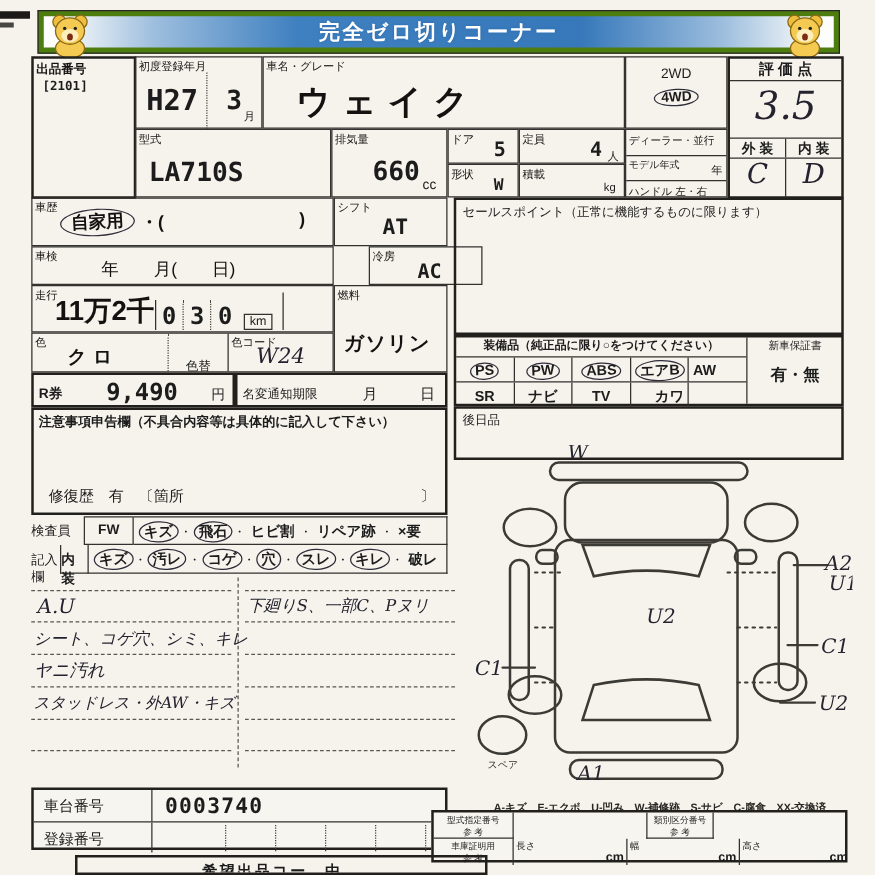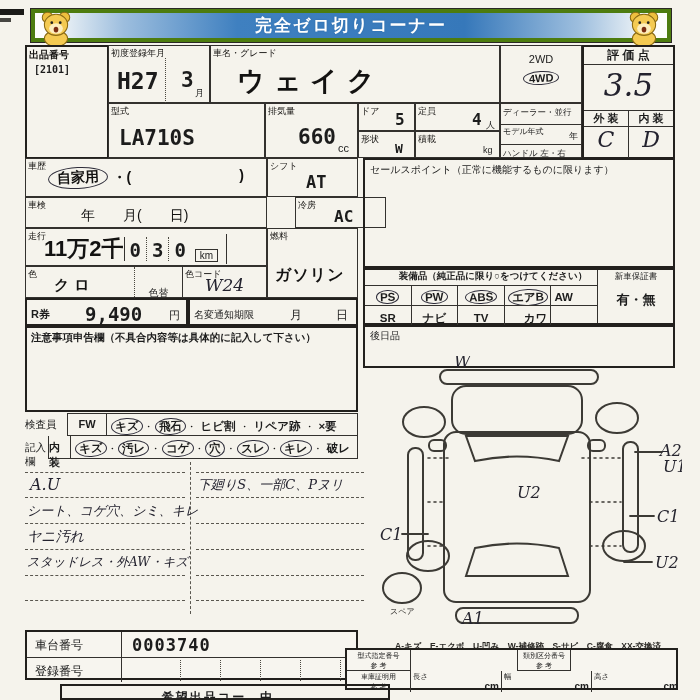--- a/index.html
+++ b/index.html
@@ -139,21 +139,21 @@
 <div class="abs b" style="left:25px;top:197px;width:242px;height:31px;">
   <div class="celllbl">車検</div>
   <div class="abs pv" style="left:55px;top:9px;font-size:14px;font-weight:normal;">年　　月(　　日)</div>
 </div>
 <div class="abs b" style="left:267px;top:197px;width:91px;height:31px;margin-left:28px;">
   <div class="celllbl">冷房</div>
   <div class="abs mono" style="left:38px;top:9px;font-size:16px;">AC</div>
 </div>
 <div class="abs b" style="left:25px;top:228px;width:242px;height:38px;">
   <div class="celllbl">走行</div>
-  <div class="abs" style="left:18px;top:5px;display:flex;align-items:center;">
+  <div class="abs" style="left:18px;top:5px;display:flex;align-items:flex-end;">
     <span class="pv" style="font-size:22px;">11万2千</span>
     <span class="mono" style="font-size:19px;padding:2px 5px 0;border-left:1px solid #33312e;">0</span>
     <span class="mono" style="font-size:19px;padding:2px 5px 0;border-left:1.5px dotted #4a473f;">3</span>
     <span class="mono" style="font-size:19px;padding:2px 5px 0;border-left:1.5px dotted #4a473f;">0</span>
     <span class="b" style="font-size:10px;margin:12px 0 0 4px;padding:0 4px;">km</span>
     <span style="width:26px;height:30px;border-left:1px solid #33312e;margin-left:8px;display:inline-block;"></span>
   </div>
 </div>
 <div class="abs b" style="left:267px;top:228px;width:91px;height:70px;">
   <div class="celllbl">燃料</div>
@@ -180,21 +180,21 @@
 <div class="abs b2" style="left:188px;top:298px;width:170px;height:28px;">
   <div class="abs" style="left:4px;top:8px;font-size:10px;">名変通知期限</div>
   <div class="abs" style="left:100px;top:7px;font-size:12px;">月</div>
   <div class="abs" style="right:8px;top:7px;font-size:12px;">日</div>
 </div>
 
 <div class="abs b2" style="left:363px;top:158px;width:312px;height:110px;">
   <div style="font-size:10px;padding:3px 5px;">セールスポイント（正常に機能するものに限ります）</div>
 </div>
 <div class="abs b2" style="left:363px;top:268px;width:312px;height:57px;">
-  <div class="abs" style="left:12px;top:0;width:232px;height:15px;font-size:9.5px;font-weight:bold;text-align:center;">装備品（純正品に限り○をつけてください）</div>
+  <div class="abs" style="left:0;top:0;width:232px;height:15px;font-size:9.5px;font-weight:bold;text-align:center;">装備品（純正品に限り○をつけてください）</div>
   <div class="abs" style="left:0;top:15px;width:232px;height:20px;display:flex;border-top:1px solid #33312e;">
     <div style="flex:1;border-right:1px solid #33312e;text-align:center;padding-top:1px;"><span class="opt circled">PS</span></div>
     <div style="flex:1;border-right:1px solid #33312e;text-align:center;padding-top:1px;"><span class="opt circled">PW</span></div>
     <div style="flex:1;border-right:1px solid #33312e;text-align:center;padding-top:1px;"><span class="opt circled">ABS</span></div>
     <div style="flex:1;border-right:1px solid #33312e;text-align:center;padding-top:1px;"><span class="opt circled">エアB</span></div>
     <div style="flex:1;text-align:left;padding-top:1px;"><span class="opt">AW</span></div>
   </div>
   <div class="abs" style="left:0;top:35px;width:232px;height:20px;display:flex;border-top:1px solid #33312e;">
     <div style="flex:1;border-right:1px solid #33312e;text-align:center;padding-top:2px;"><span class="opt">SR</span></div>
     <div style="flex:1;border-right:1px solid #33312e;text-align:center;padding-top:2px;"><span class="opt">ナビ</span></div>
@@ -206,20 +206,24 @@
     <div style="font-size:8.5px;text-align:center;padding-top:1px;">新車保証書</div>
     <div style="font-size:13px;font-weight:bold;text-align:center;padding-top:8px;">有・無</div>
   </div>
 </div>
 <div class="abs b2" style="left:363px;top:325px;width:312px;height:43px;">
   <div style="font-size:10px;padding:2px 5px;">後日品</div>
 </div>
 
 <div class="abs b2" style="left:25px;top:326px;width:333px;height:86px;">
   <div style="font-size:10.5px;font-weight:bold;padding:3px 4px;">注意事項申告欄（不具合内容等は具体的に記入して下さい）</div>
+  <div class="abs" style="left:12px;right:8px;bottom:4px;display:flex;justify-content:space-between;font-size:12px;">
+    <span><span>修復歴</span>　<span>有　〔箇所</span></span>
+    <span>〕</span>
+  </div>
 </div>
 
 <div class="abs" style="left:25px;top:413px;width:333px;">
   <div style="display:flex;height:23px;">
     <div style="width:42px;font-size:10.5px;padding-top:5px;">検査員</div>
     <div class="b" style="width:40px;text-align:center;font-size:11px;font-weight:bold;padding-top:4px;box-sizing:border-box;">FW</div>
     <div class="b" style="flex:1;border-left:none;padding:2px 4px 0;box-sizing:border-box;white-space:nowrap;">
       <span class="opt circled">キズ</span><span class="sep">・</span><span class="opt circled">飛石</span><span class="sep">・</span><span class="opt">ヒビ割</span><span class="sep">・</span><span class="opt">リペア跡</span><span class="sep">・</span><span class="opt">×要</span>
     </div>
   </div>

